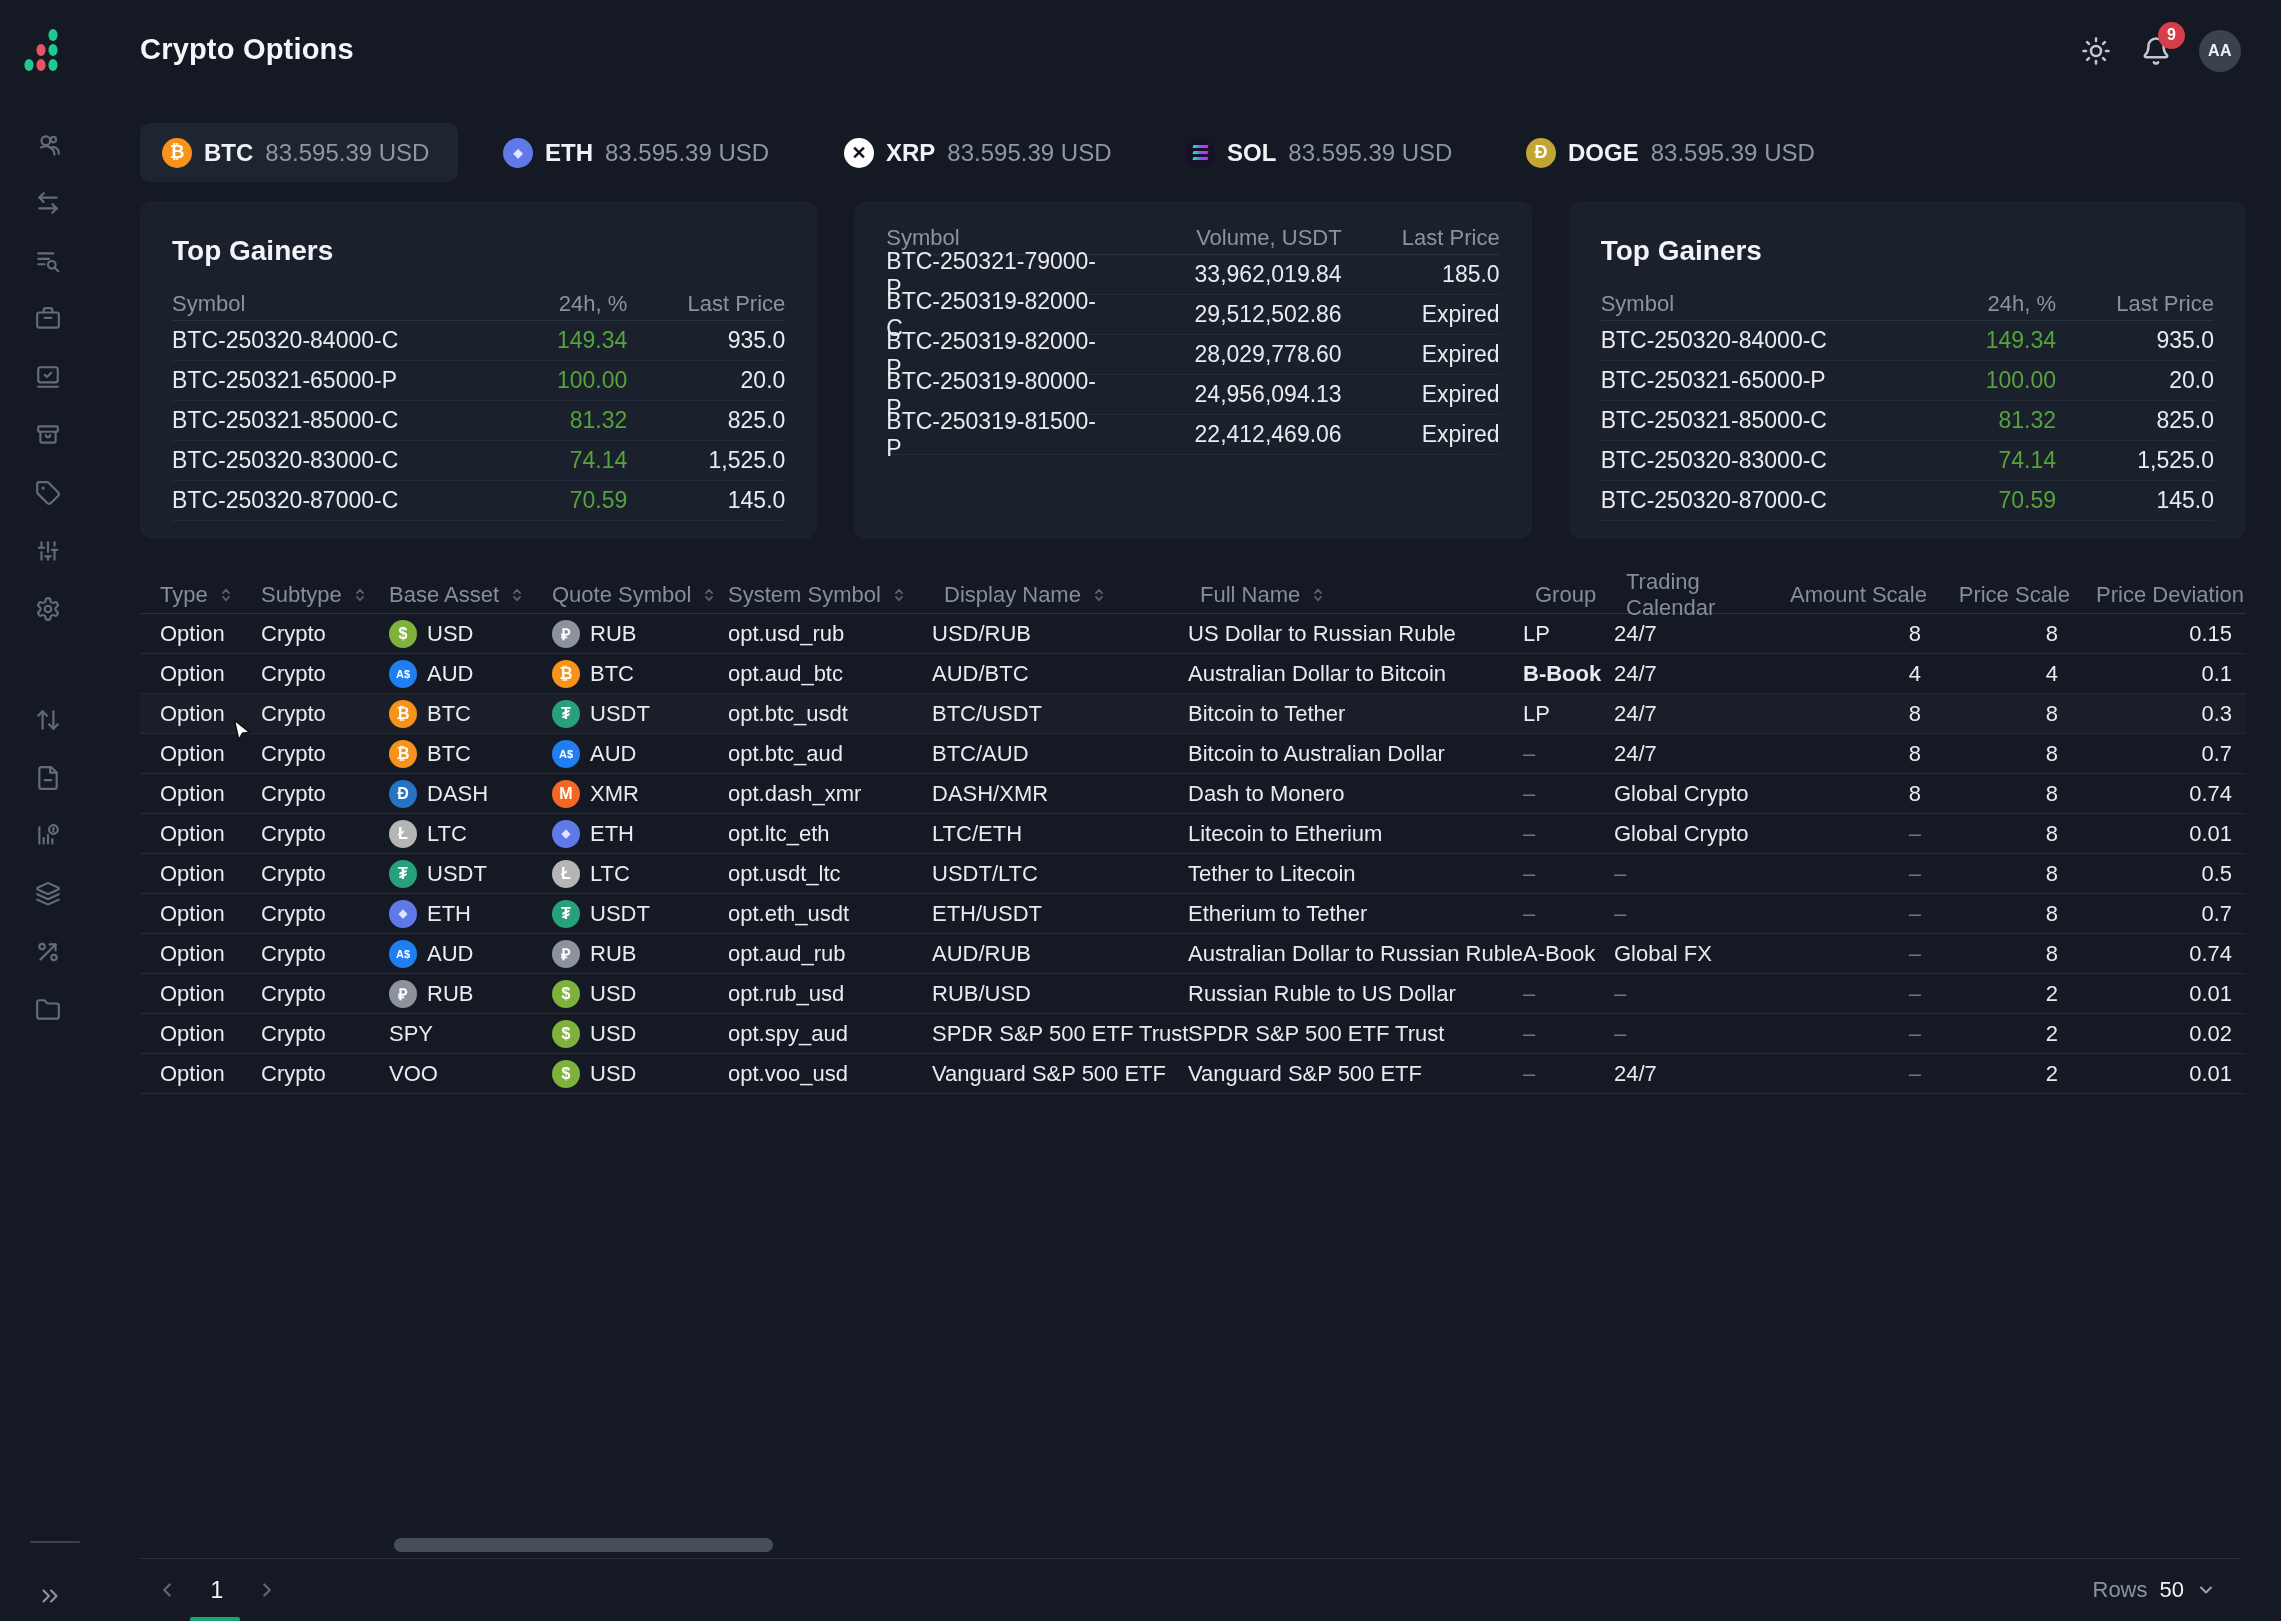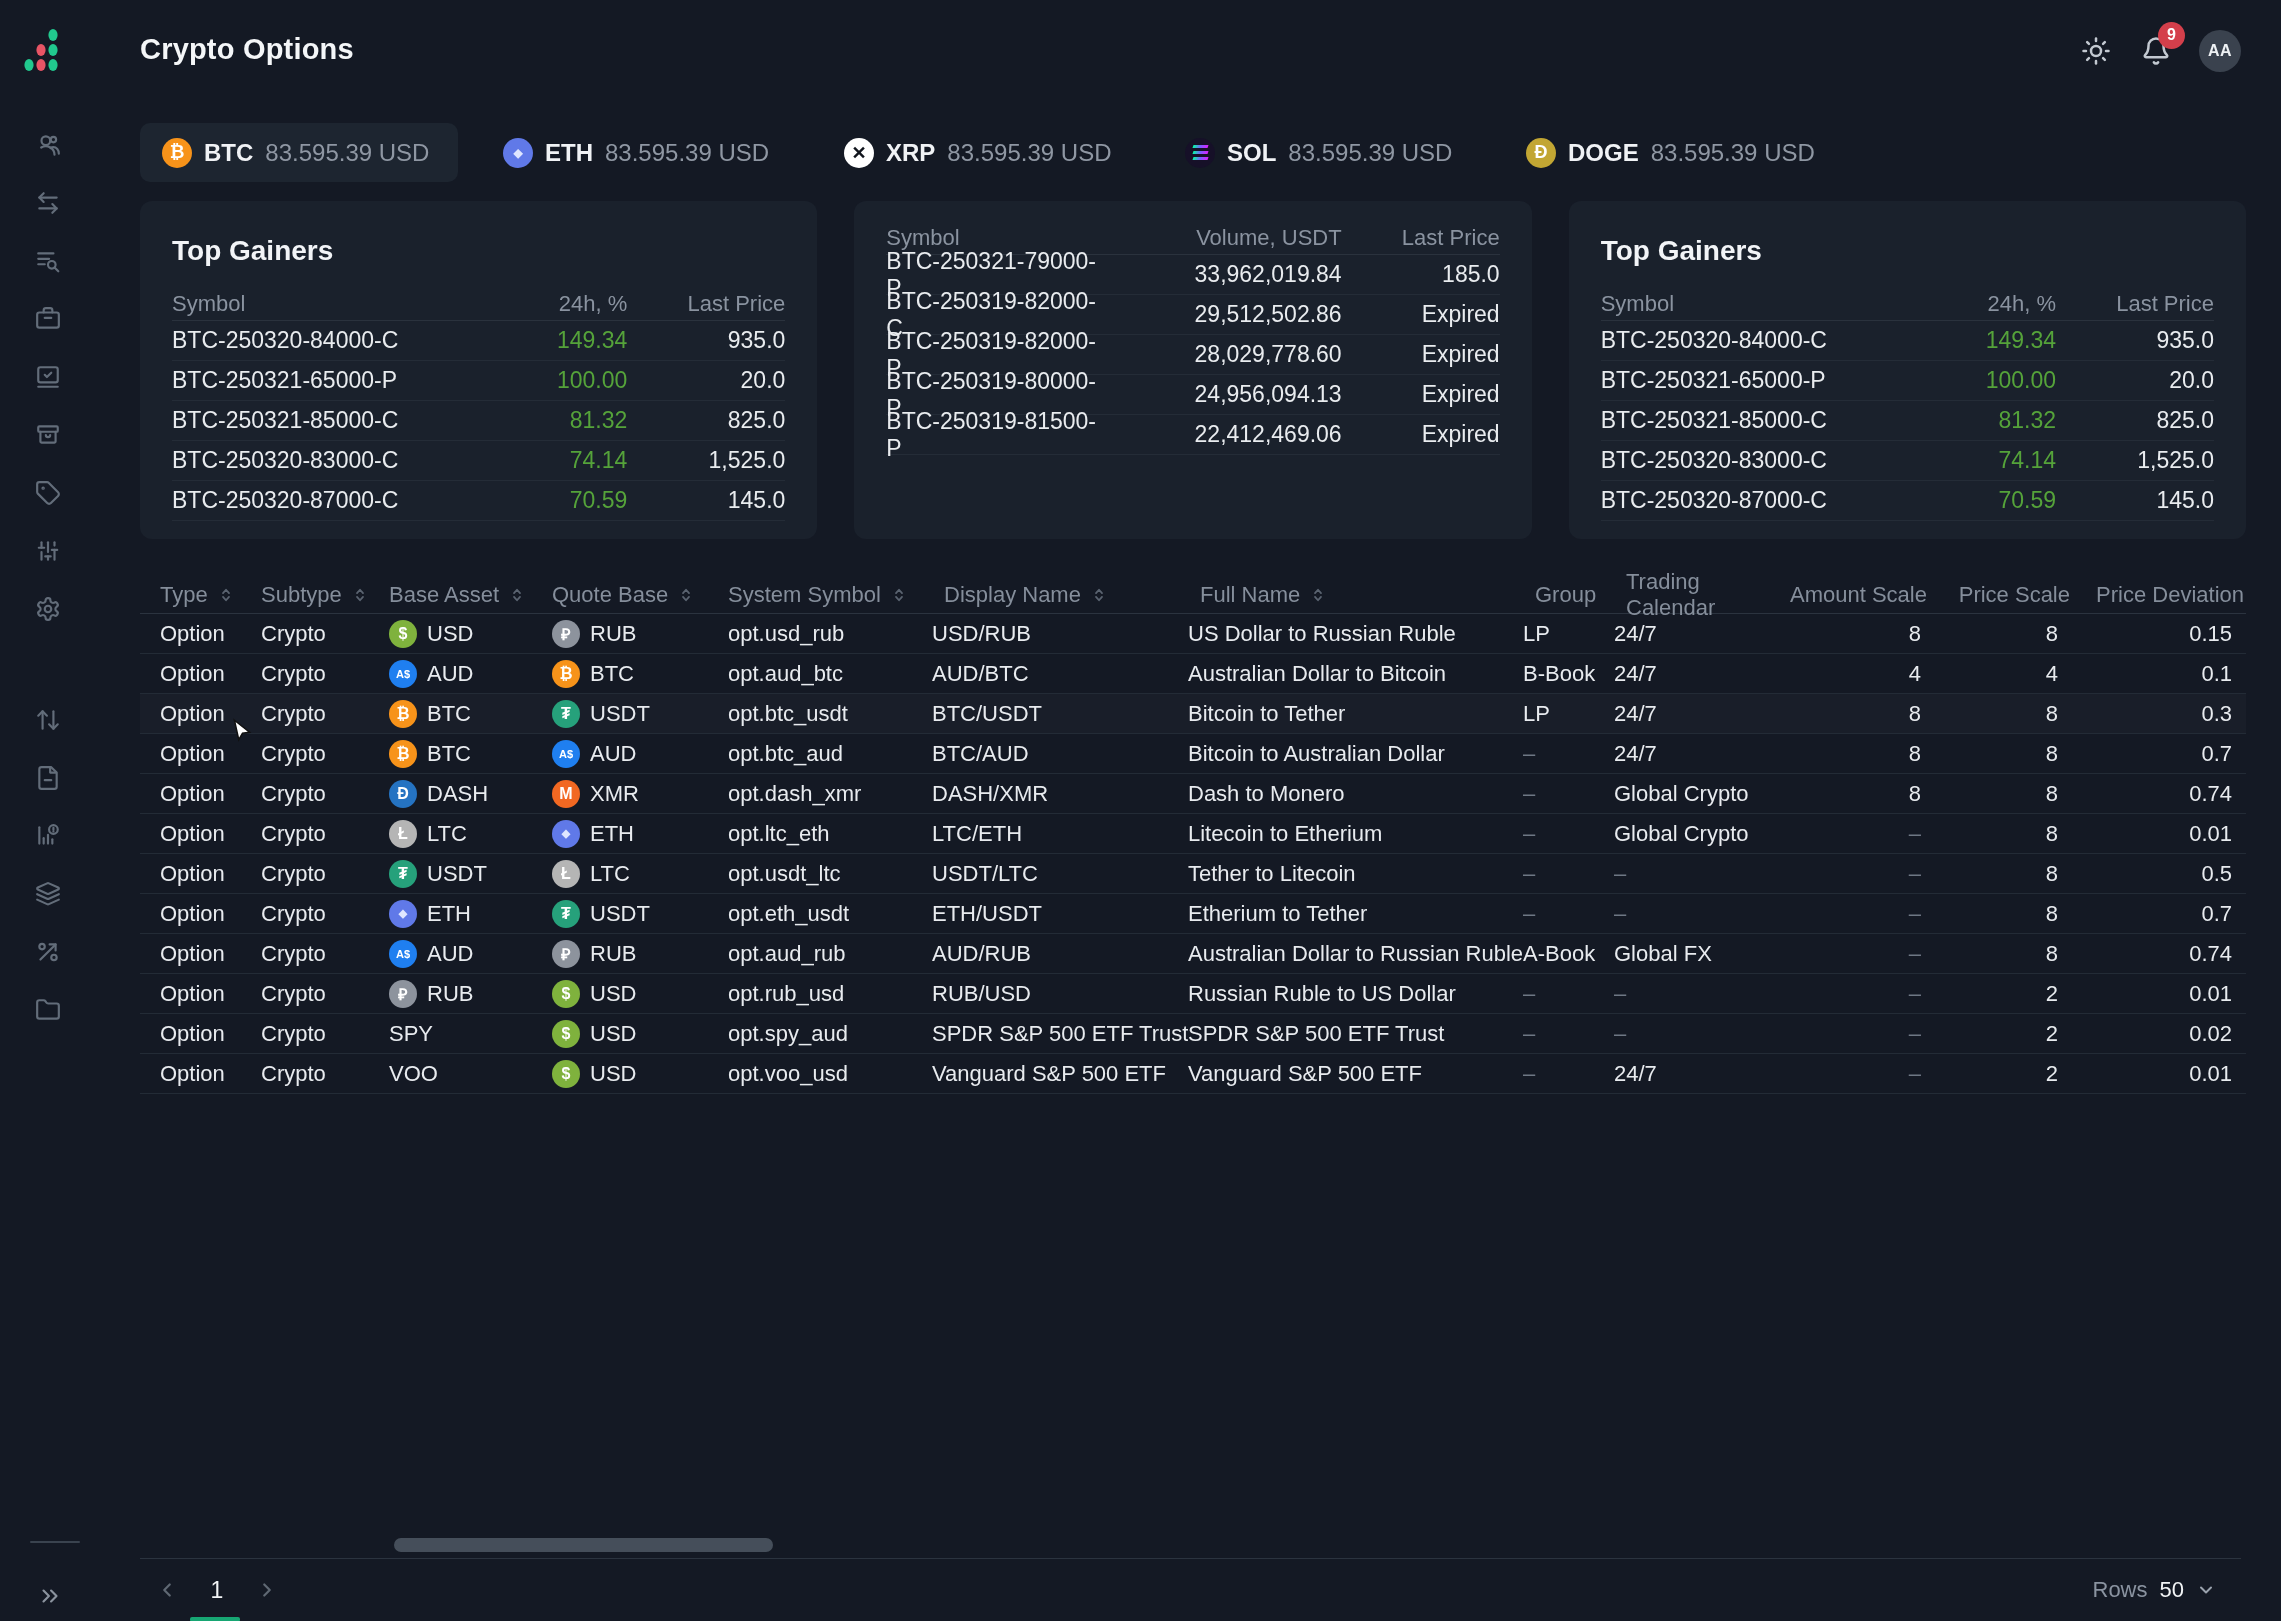--- a/index.html
+++ b/index.html
@@ -409,21 +409,21 @@
           </svg>
         </div>
         <div class="th sortable" style="width: 163px; flex: 0 0 163px;">
           <span>Base Asset</span>
           <svg viewBox="0 0 24 24">
             <path d="m8 9.5 4-4.5 4 4.5"></path>
             <path d="m8 14.5 4 4.5 4-4.5"></path>
           </svg>
         </div>
         <div class="th sortable" style="width: 176px; flex: 0 0 176px;">
-          <span>Quote Base</span>
+          <span>Quote Symbol</span>
           <svg viewBox="0 0 24 24">
             <path d="m8 9.5 4-4.5 4 4.5"></path>
             <path d="m8 14.5 4 4.5 4-4.5"></path>
           </svg>
         </div>
         <div class="th sortable" style="width: 204px; flex: 0 0 204px;">
           <span>System Symbol</span>
           <svg viewBox="0 0 24 24">
             <path d="m8 9.5 4-4.5 4 4.5"></path>
             <path d="m8 14.5 4 4.5 4-4.5"></path>
@@ -525,21 +525,21 @@
           </div>
           <div class="td" style="flex: 0 0 204px; width: 204px;">
             <span>opt.aud_btc</span>
           </div>
           <div class="td" style="flex: 0 0 256px; width: 256px;">
             <span>AUD/BTC</span>
           </div>
           <div class="td" style="flex: 0 0 335px; width: 335px;">
             <span>Australian Dollar to Bitcoin</span>
           </div>
-          <div class="td" style="flex: 0 0 91px; width: 91px;">
+          <div class="td" style="flex: 0 0 91px; width: 91px; font-weight: bold;">
             <span>B-Book</span>
           </div>
           <div class="td" style="flex: 0 0 158px; width: 158px;">
             <span>24/7</span>
           </div>
           <div class="td r" style="flex: 0 0 149px; width: 149px;">
             <span>4</span>
           </div>
           <div class="td r" style="flex: 0 0 137px; width: 137px;">
             <span>4</span>

